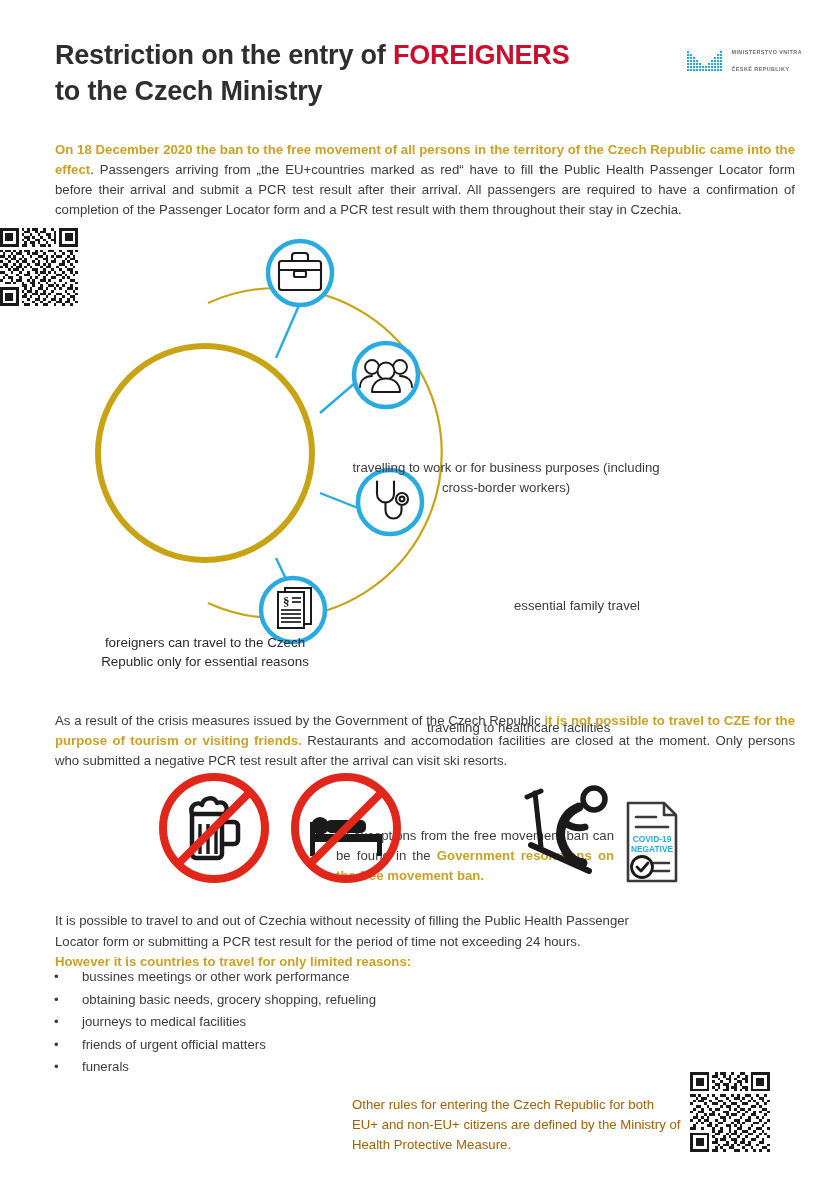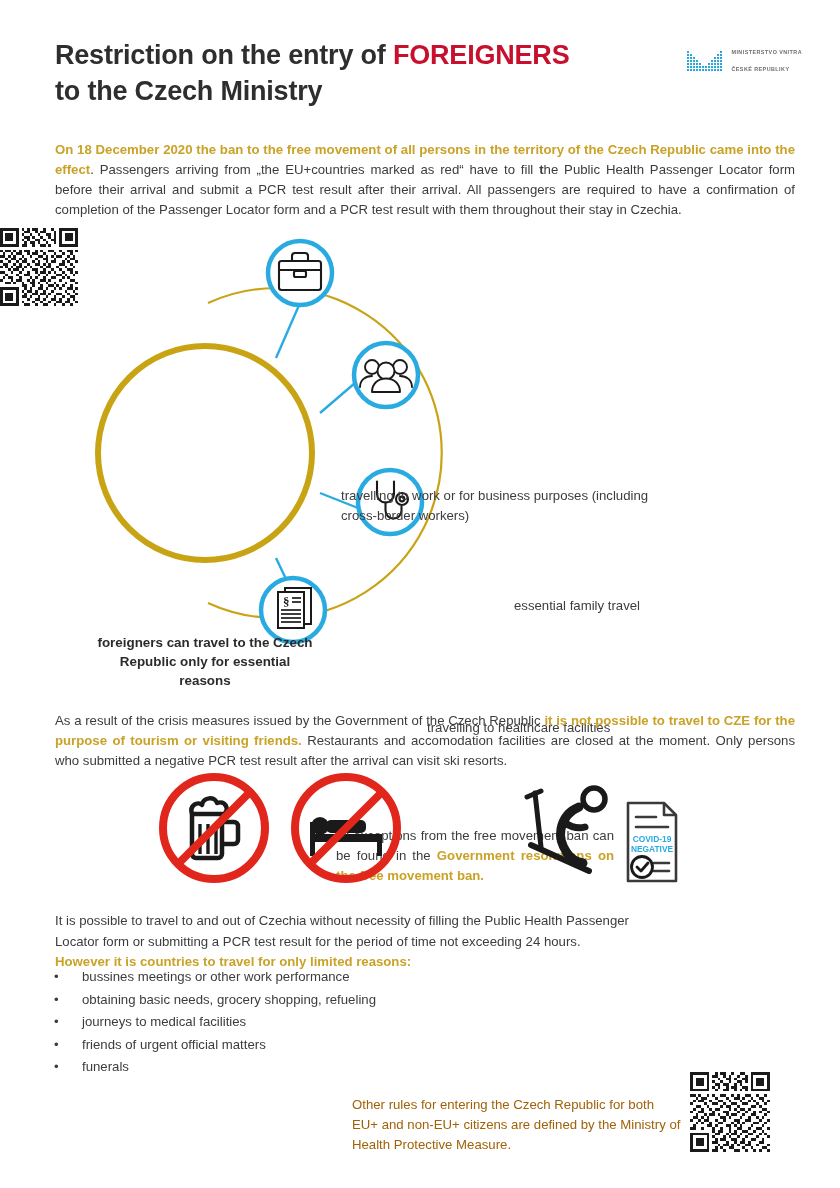--- a/index.html
+++ b/index.html
@@ -81,32 +81,32 @@
   }
   .diagram svg { position: absolute; left: 0; top: 0; }
 
   .center-label {
     position: absolute;
     left: 96px;
     top: 405px;
     width: 218px;
     text-align: center;
     font-size: 13.4px;
-    font-weight: bold;
+    font-weight: normal;
     line-height: 1.42;
     color: #2b2b2b;
   }
 
   .node-text {
     position: absolute;
     font-size: 13.2px;
     line-height: 1.5;
     color: #3c3c3c;
   }
-  .nt-1 { left: 341px; top: 258px; width: 330px; }
+  .nt-1 { left: 341px; top: 230px; width: 330px; text-align: center; }
   .nt-2 { left: 427px; top: 368px; width: 300px; text-align: center; }
   .nt-3 { left: 427px; top: 490px; width: 230px; }
   .nt-4 { left: 336px; top: 598px; width: 278px; text-align: justify; }
 
   .qr1 {
     position: absolute;
     left: 630px;
     top: 595px;
     width: 78px;
     height: 78px;

